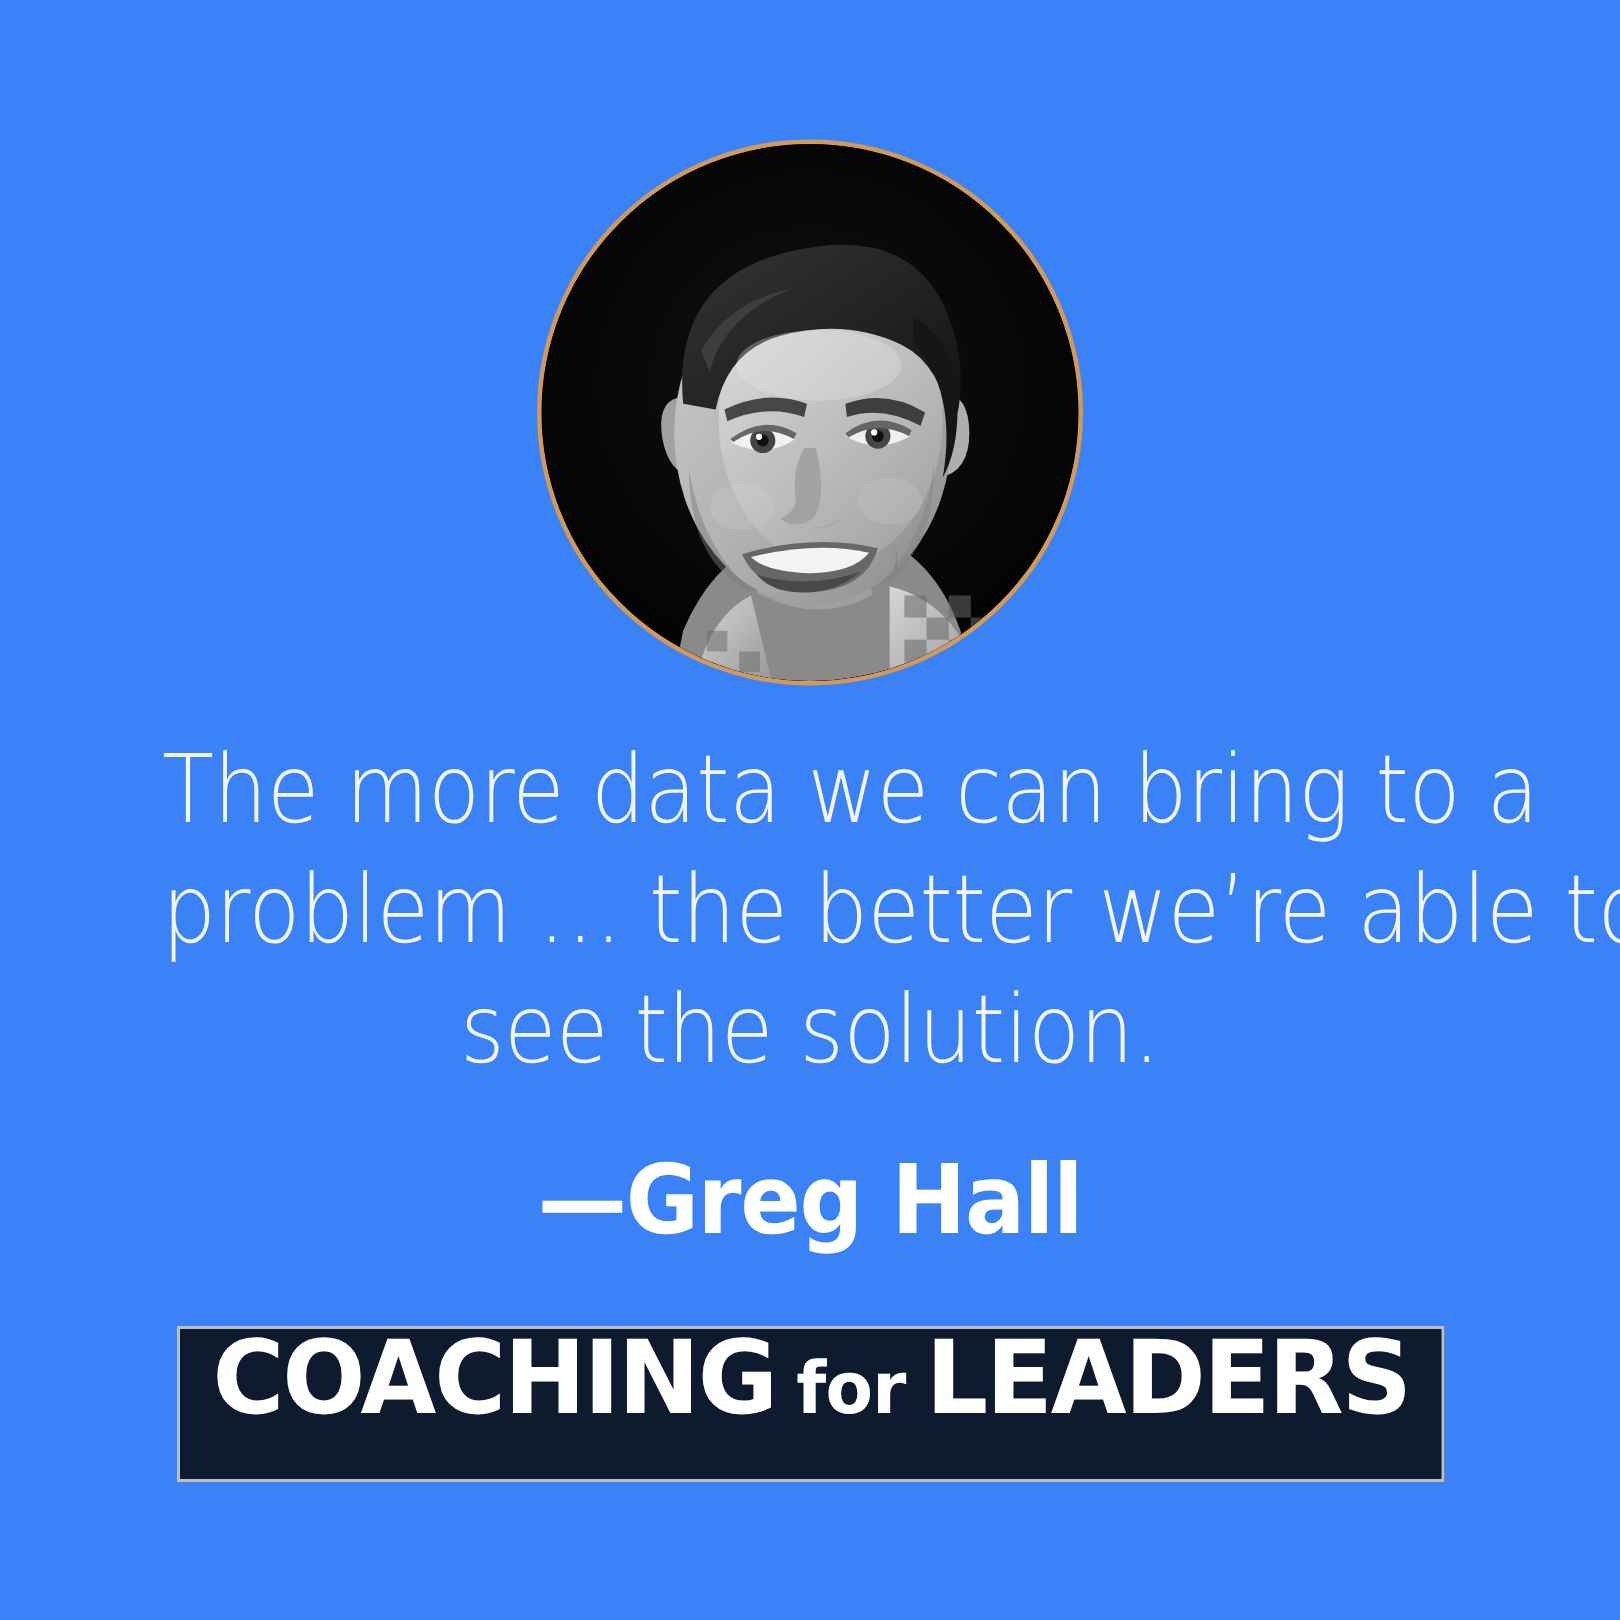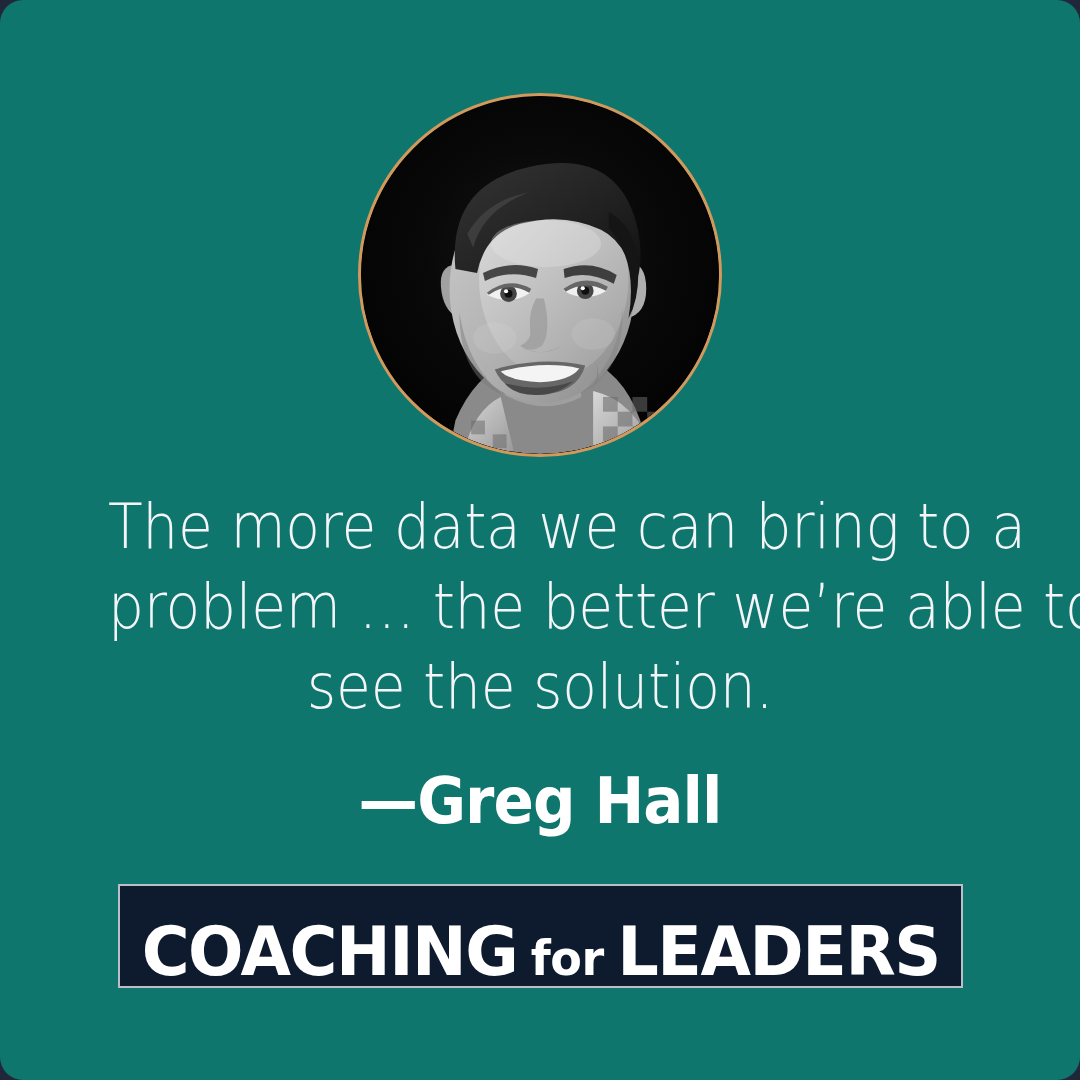--- a/index.html
+++ b/index.html
@@ -11,23 +11,22 @@
     width: 1080px;
     height: 1080px;
     overflow: hidden;
     font-family: "DejaVu Sans", sans-serif;
   }
 
   #card {
     position: relative;
     width: 1080px;
     height: 1080px;
-    background: #0f766e;
-    overflow: hidden;
-    border-radius: 23px;
+    background: #3b82f6;
+    overflow: hidden;
   }
 
   
   #portrait-wrap {
     position: absolute;
     left: 358px;
     top: 93px;
     width: 364px;
     height: 364px;
     border-radius: 50%;
@@ -86,21 +85,21 @@
   #logo-bar {
     position: absolute;
     left: 118px;
     top: 884px;
     width: 845px;
     height: 104px;
     box-sizing: border-box;
     background: #0e1a2e;
     border: 2px solid #b9bec9;
     display: flex;
-    align-items: flex-end;
+    align-items: flex-start;
     justify-content: center;
   }
   #logo-text {
     display: flex;
     align-items: baseline;
     justify-content: center;
     color: #ffffff;
     white-space: nowrap;
     transform: scaleX(0.96);
   }

